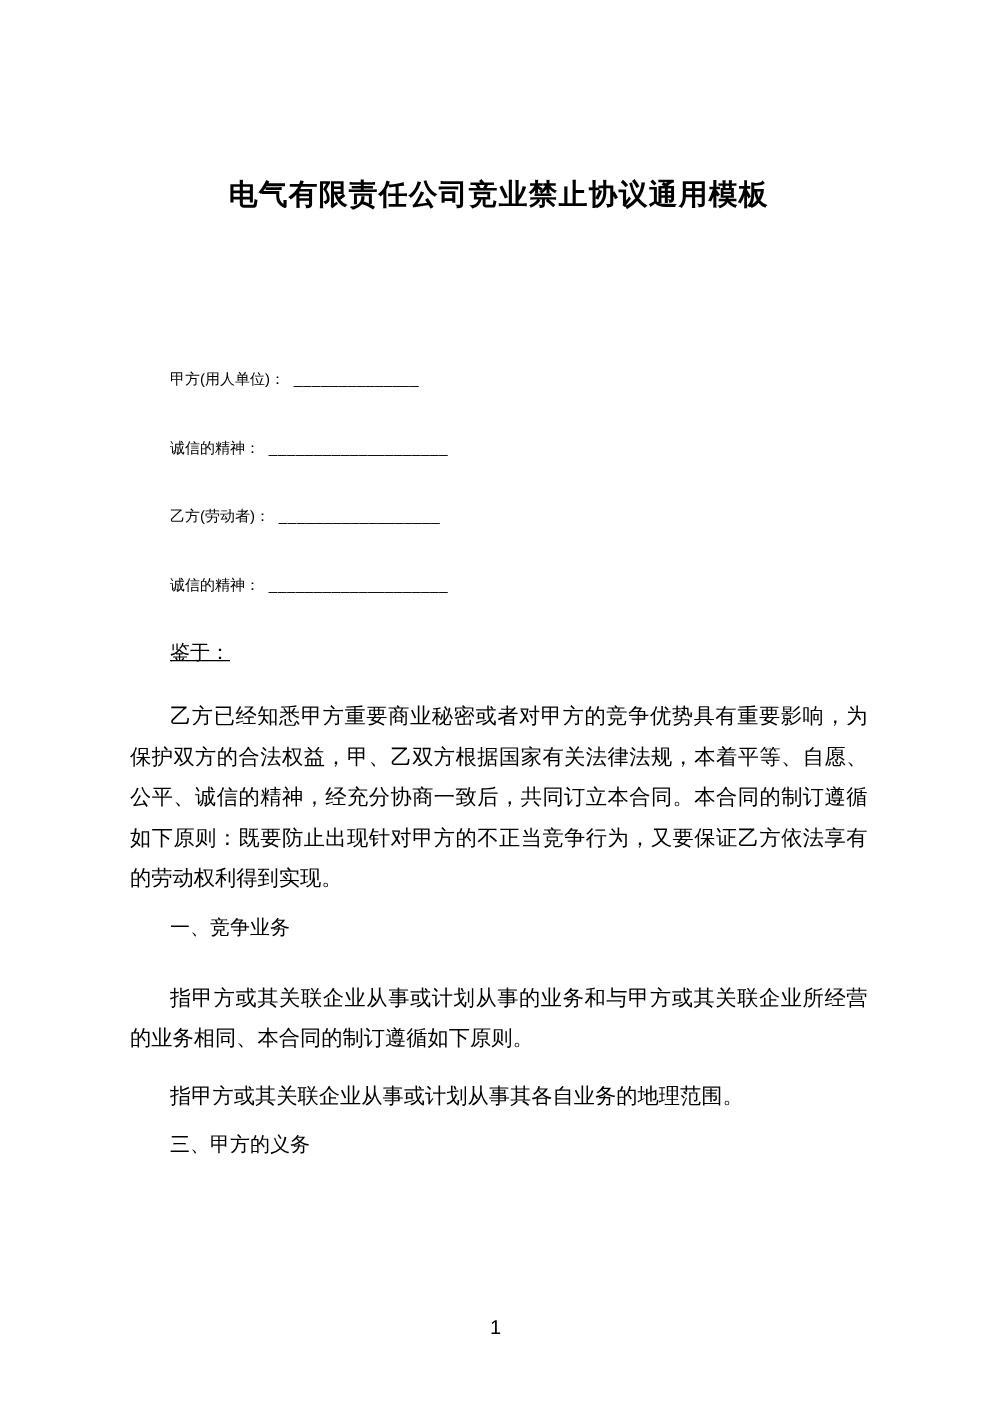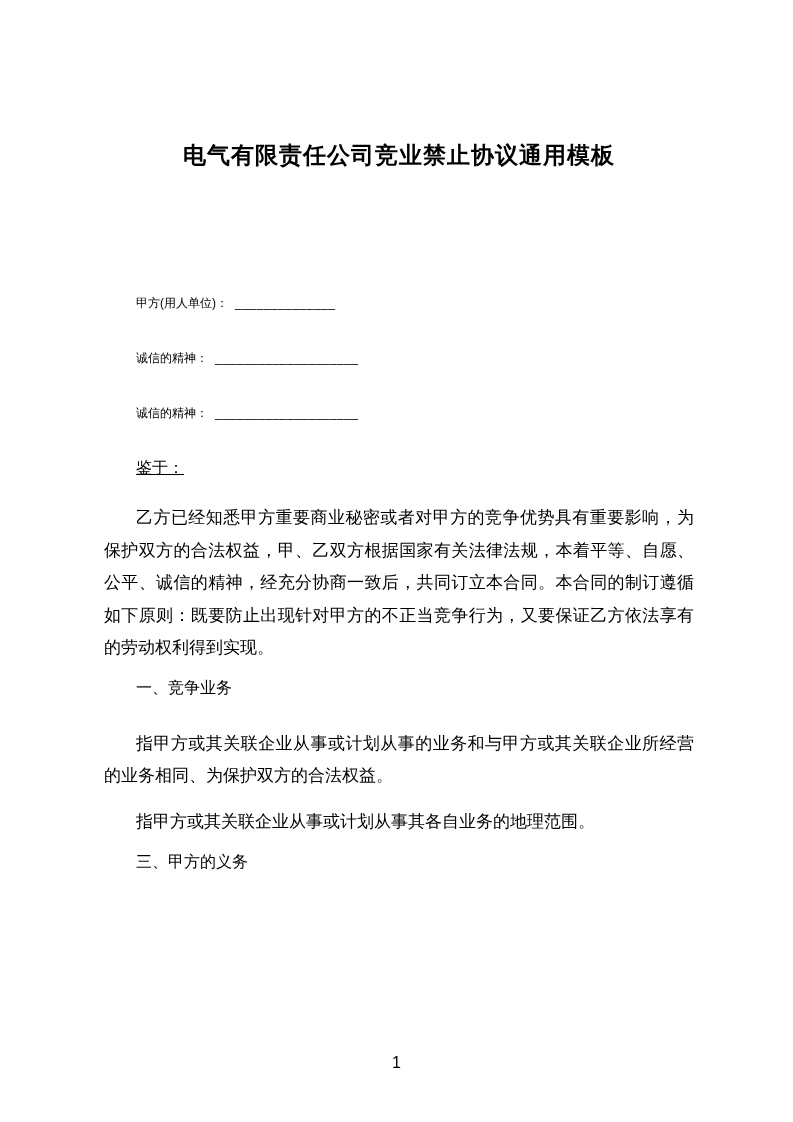--- a/index.html
+++ b/index.html
@@ -77,29 +77,30 @@
 <body>
 
 <div class="page">
 
   <h1 class="doc-title">电气有限责任公司竞业禁止协议通用模板</h1>
 
   <p class="field"><span>甲方(用人单位)：</span><span class="blank">______________</span></p>
 
   <p class="field"><span>诚信的精神：</span><span class="blank">____________________</span></p>
 
+  <p class="field"><span>乙方(劳动者)：</span><span class="blank">__________________</span></p>
 
   <p class="field"><span>诚信的精神：</span><span class="blank">____________________</span></p>
 
   <p class="whereas">鉴于：</p>
 
   <p class="para">乙方已经知悉甲方重要商业秘密或者对甲方的竞争优势具有重要影响，为保护双方的合法权益，甲、乙双方根据国家有关法律法规，本着平等、自愿、公平、诚信的精神，经充分协商一致后，共同订立本合同。本合同的制订遵循如下原则：既要防止出现针对甲方的不正当竞争行为，又要保证乙方依法享有的劳动权利得到实现。</p>
 
   <p class="heading">一、竞争业务</p>
-  <p class="para">指甲方或其关联企业从事或计划从事的业务和与甲方或其关联企业所经营的业务相同、为保护双方的合法权益。</p>
+  <p class="para">指甲方或其关联企业从事或计划从事的业务和与甲方或其关联企业所经营的业务相同、本合同的制订遵循如下原则。</p>
 
   <p class="para">指甲方或其关联企业从事或计划从事其各自业务的地理范围。</p>
 
   <p class="heading heading-3">三、甲方的义务</p>
 
   <div class="page-number">1</div>
 
 </div>
 
 </body></html>

